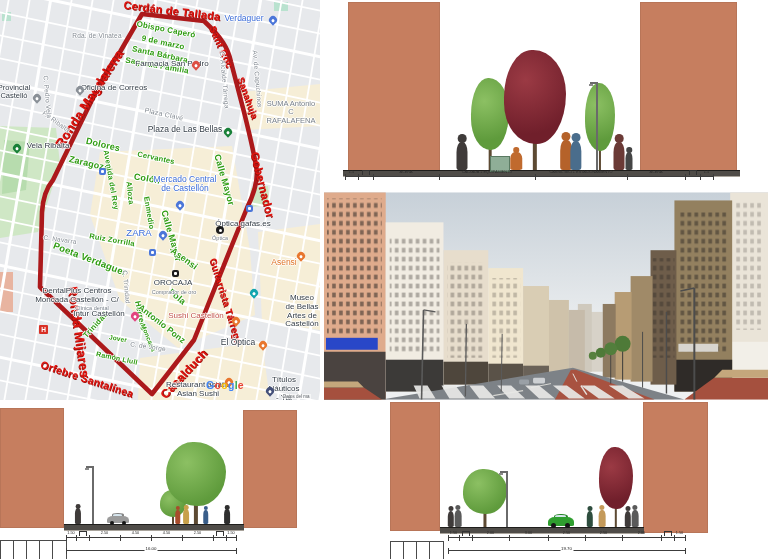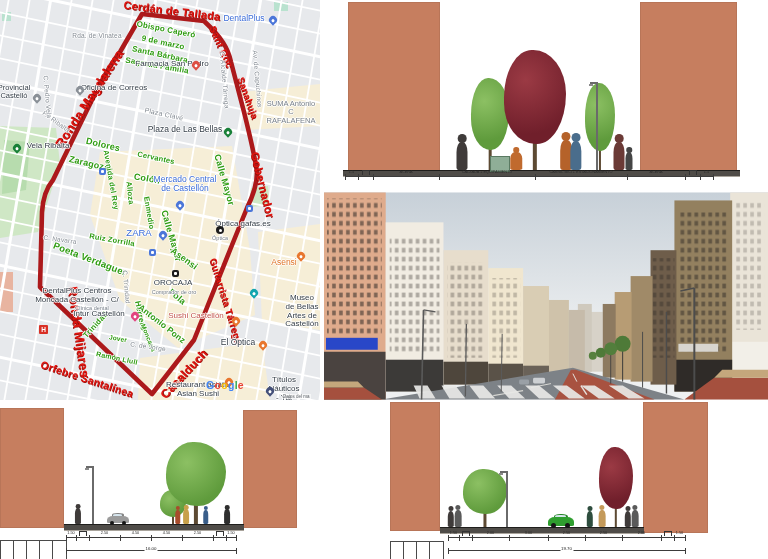--- a/index.html
+++ b/index.html
@@ -152,21 +152,21 @@
         <span class="mlabel ml-green" style="left: 148px; top: 338px; font-size: 6.5px; transform: translate(-50%, -50%) rotate(68deg);">Moncada</span>
         <span class="mlabel ml-gray" style="left: 97px; top: 36px; font-size: 6.5px; transform: translate(-50%, -50%) rotate(0deg);">Rda. de Vinatea</span>
         <span class="mlabel ml-gray" style="left: 56px; top: 122px; font-size: 6.5px; transform: translate(-50%, -50%) rotate(36deg);">P.º Ribalta</span>
         <span class="mlabel ml-gray" style="left: 47px; top: 97px; font-size: 6.5px; transform: translate(-50%, -50%) rotate(85deg);">C. Pedro Vela</span>
         <span class="mlabel ml-gray" style="left: 60px; top: 240px; font-size: 6.5px; transform: translate(-50%, -50%) rotate(8deg);">C. Navarra</span>
         <span class="mlabel ml-gray" style="left: 126px; top: 287px; font-size: 6.5px; transform: translate(-50%, -50%) rotate(85deg);">C. Trinidad</span>
         <span class="mlabel ml-gray" style="left: 148px; top: 347px; font-size: 6.5px; transform: translate(-50%, -50%) rotate(8deg);">C. de Jorge</span>
         <span class="mlabel ml-gray" style="left: 224px; top: 80px; font-size: 6.5px; transform: translate(-50%, -50%) rotate(85deg);">C. Alcalde Tárrega</span>
         <span class="mlabel ml-gray" style="left: 257px; top: 79px; font-size: 6.5px; transform: translate(-50%, -50%) rotate(85deg);">Av. de Capuchinos</span>
         <span class="mlabel ml-gray" style="left: 164px; top: 114px; font-size: 7px; transform: translate(-50%, -50%) rotate(12deg);">Plaza Clavé</span>
-        <span class="poi poi-blue" style="left: 244px; top: 19px; font-size: 8.5px; transform: translate(-50%, -50%);">DentalPlus</span>
+        <span class="poi poi-blue" style="left: 244px; top: 19px; font-size: 8.5px; transform: translate(-50%, -50%);">Verdaguer</span>
         <span class="poi poi-dark" style="left: 152px; top: 64px; font-size: 8px; transform: translate(-50%, -50%); padding-left: 40px;">Farmacia San Pedro</span>
         <span class="poi poi-dark" style="left: 114px; top: 88px; font-size: 8px; transform: translate(-50%, -50%);">Oficina de Correos</span>
         <span class="poi poi-dark" style="left: 14px; top: 92px; font-size: 7.5px; transform: translate(-50%, -50%);">Provincial
 Castelló</span>
         <span class="poi poi-dark" style="left: 48px; top: 146px; font-size: 8px; transform: translate(-50%, -50%);">Vela Ribalta</span>
         <span class="poi poi-gray" style="left: 291px; top: 112px; font-size: 7.5px; transform: translate(-50%, -50%);">SUMA Antonio C
 RAFALAFENA</span>
         <span class="poi poi-dark" style="left: 185px; top: 130px; font-size: 8.5px; transform: translate(-50%, -50%);">Plaza de Las Bellas</span>
         <span class="poi poi-blue" style="left: 185px; top: 184px; font-size: 8.5px; transform: translate(-50%, -50%);">Mercado Central
 de Castellón</span>

